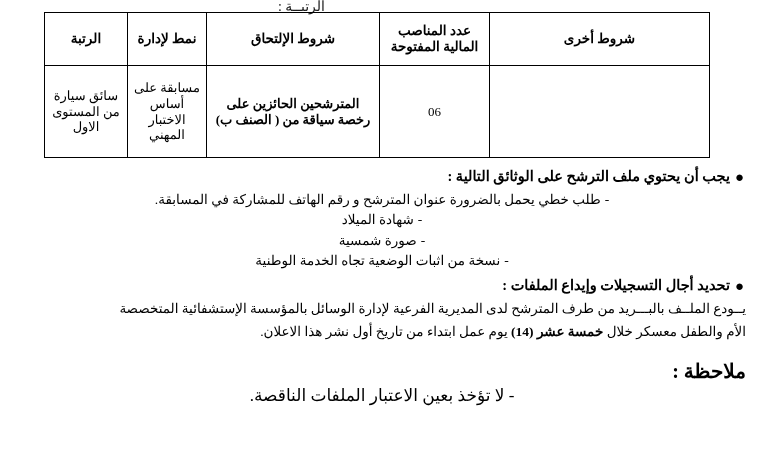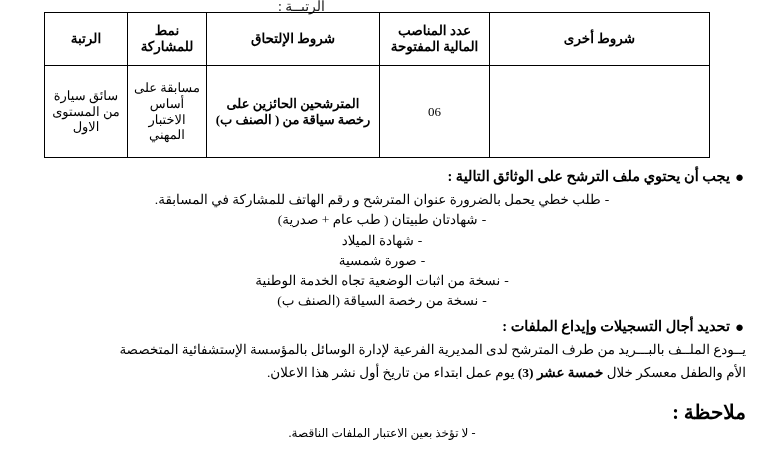--- a/index.html
+++ b/index.html
@@ -120,42 +120,42 @@
   .para b { font-weight: bold; }
 
   .note-title {
     font-weight: bold;
     font-size: 20px;
     text-align: right;
     margin: 10px 0 2px 0;
     direction: rtl;
   }
   .note-line {
-    font-size: 12px;
+    font-size: 17px;
     text-align: center;
     direction: rtl;
     margin: 0;
   }
   .spacer-sm { height: 6px; }
 </style>
 </head>
 <body>
 
 <div class="page">
 
   <div class="top-line">الرتبــة :</div>
 
   <div class="table-wrap">
     <table class="jobs">
       <thead>
         <tr>
           <th class="col-other">شروط أخرى</th>
           <th class="col-count">عدد المناصب المالية المفتوحة</th>
           <th class="col-cond">شروط الإلتحاق</th>
-          <th class="col-mode">نمط للمشاركة</th>
+          <th class="col-mode">نمط لإدارة</th>
           <th class="col-rank">الرتبة</th>
         </tr>
       </thead>
       <tbody>
         <tr>
           <td class="col-other"></td>
           <td class="col-count count-cell">06</td>
           <td class="col-cond cond-cell">المترشحين الحائزين على رخصة سياقة من ( الصنف ب)</td>
           <td class="col-mode mode-cell">مسابقة على أساس الاختبار المهني</td>
           <td class="col-rank rank-cell">سائق سيارة من المستوى الاول</td>
@@ -165,33 +165,31 @@
   </div>
 
   <div class="content">
 
     <p class="bullet-head">
       <span class="dot">●</span><span>يجب أن يحتوي ملف الترشح على الوثائق التالية :</span>
     </p>
 
     <ul class="dash-list">
       <li><span class="dash">-</span><span>طلب خطي يحمل بالضرورة عنوان المترشح و رقم الهاتف للمشاركة في المسابقة.</span></li>
-      <li><span class="dash">-</span><span>شهادتان طبيتان ( طب عام + صدرية)</span></li>
       <li><span class="dash">-</span><span>شهادة الميلاد</span></li>
       <li><span class="dash">-</span><span>صورة شمسية</span></li>
       <li><span class="dash">-</span><span>نسخة من اثبات الوضعية تجاه الخدمة الوطنية</span></li>
-      <li><span class="dash">-</span><span>نسخة من رخصة السياقة (الصنف ب)</span></li>
     </ul>
 
     <p class="bullet-head">
       <span class="dot">●</span><span>تحديد أجال التسجيلات وإيداع الملفات :</span>
     </p>
 
     <p class="para">يــودع الملــف بالبـــريد من طرف المترشح لدى المديرية الفرعية لإدارة الوسائل بالمؤسسة الإستشفائية المتخصصة</p>
-    <p class="para"><span>الأم والطفل معسكر خلال </span><b>خمسة عشر (3)</b><span> يوم عمل ابتداء من تاريخ أول نشر هذا الاعلان.</span></p>
+    <p class="para"><span>الأم والطفل معسكر خلال </span><b>خمسة عشر (14)</b><span> يوم عمل ابتداء من تاريخ أول نشر هذا الاعلان.</span></p>
 
     <div class="spacer-sm"></div>
 
     <p class="note-title">ملاحظة :</p>
     <p class="note-line">- لا تؤخذ بعين الاعتبار الملفات الناقصة.</p>
 
   </div>
 </div>
 
 </body></html>

